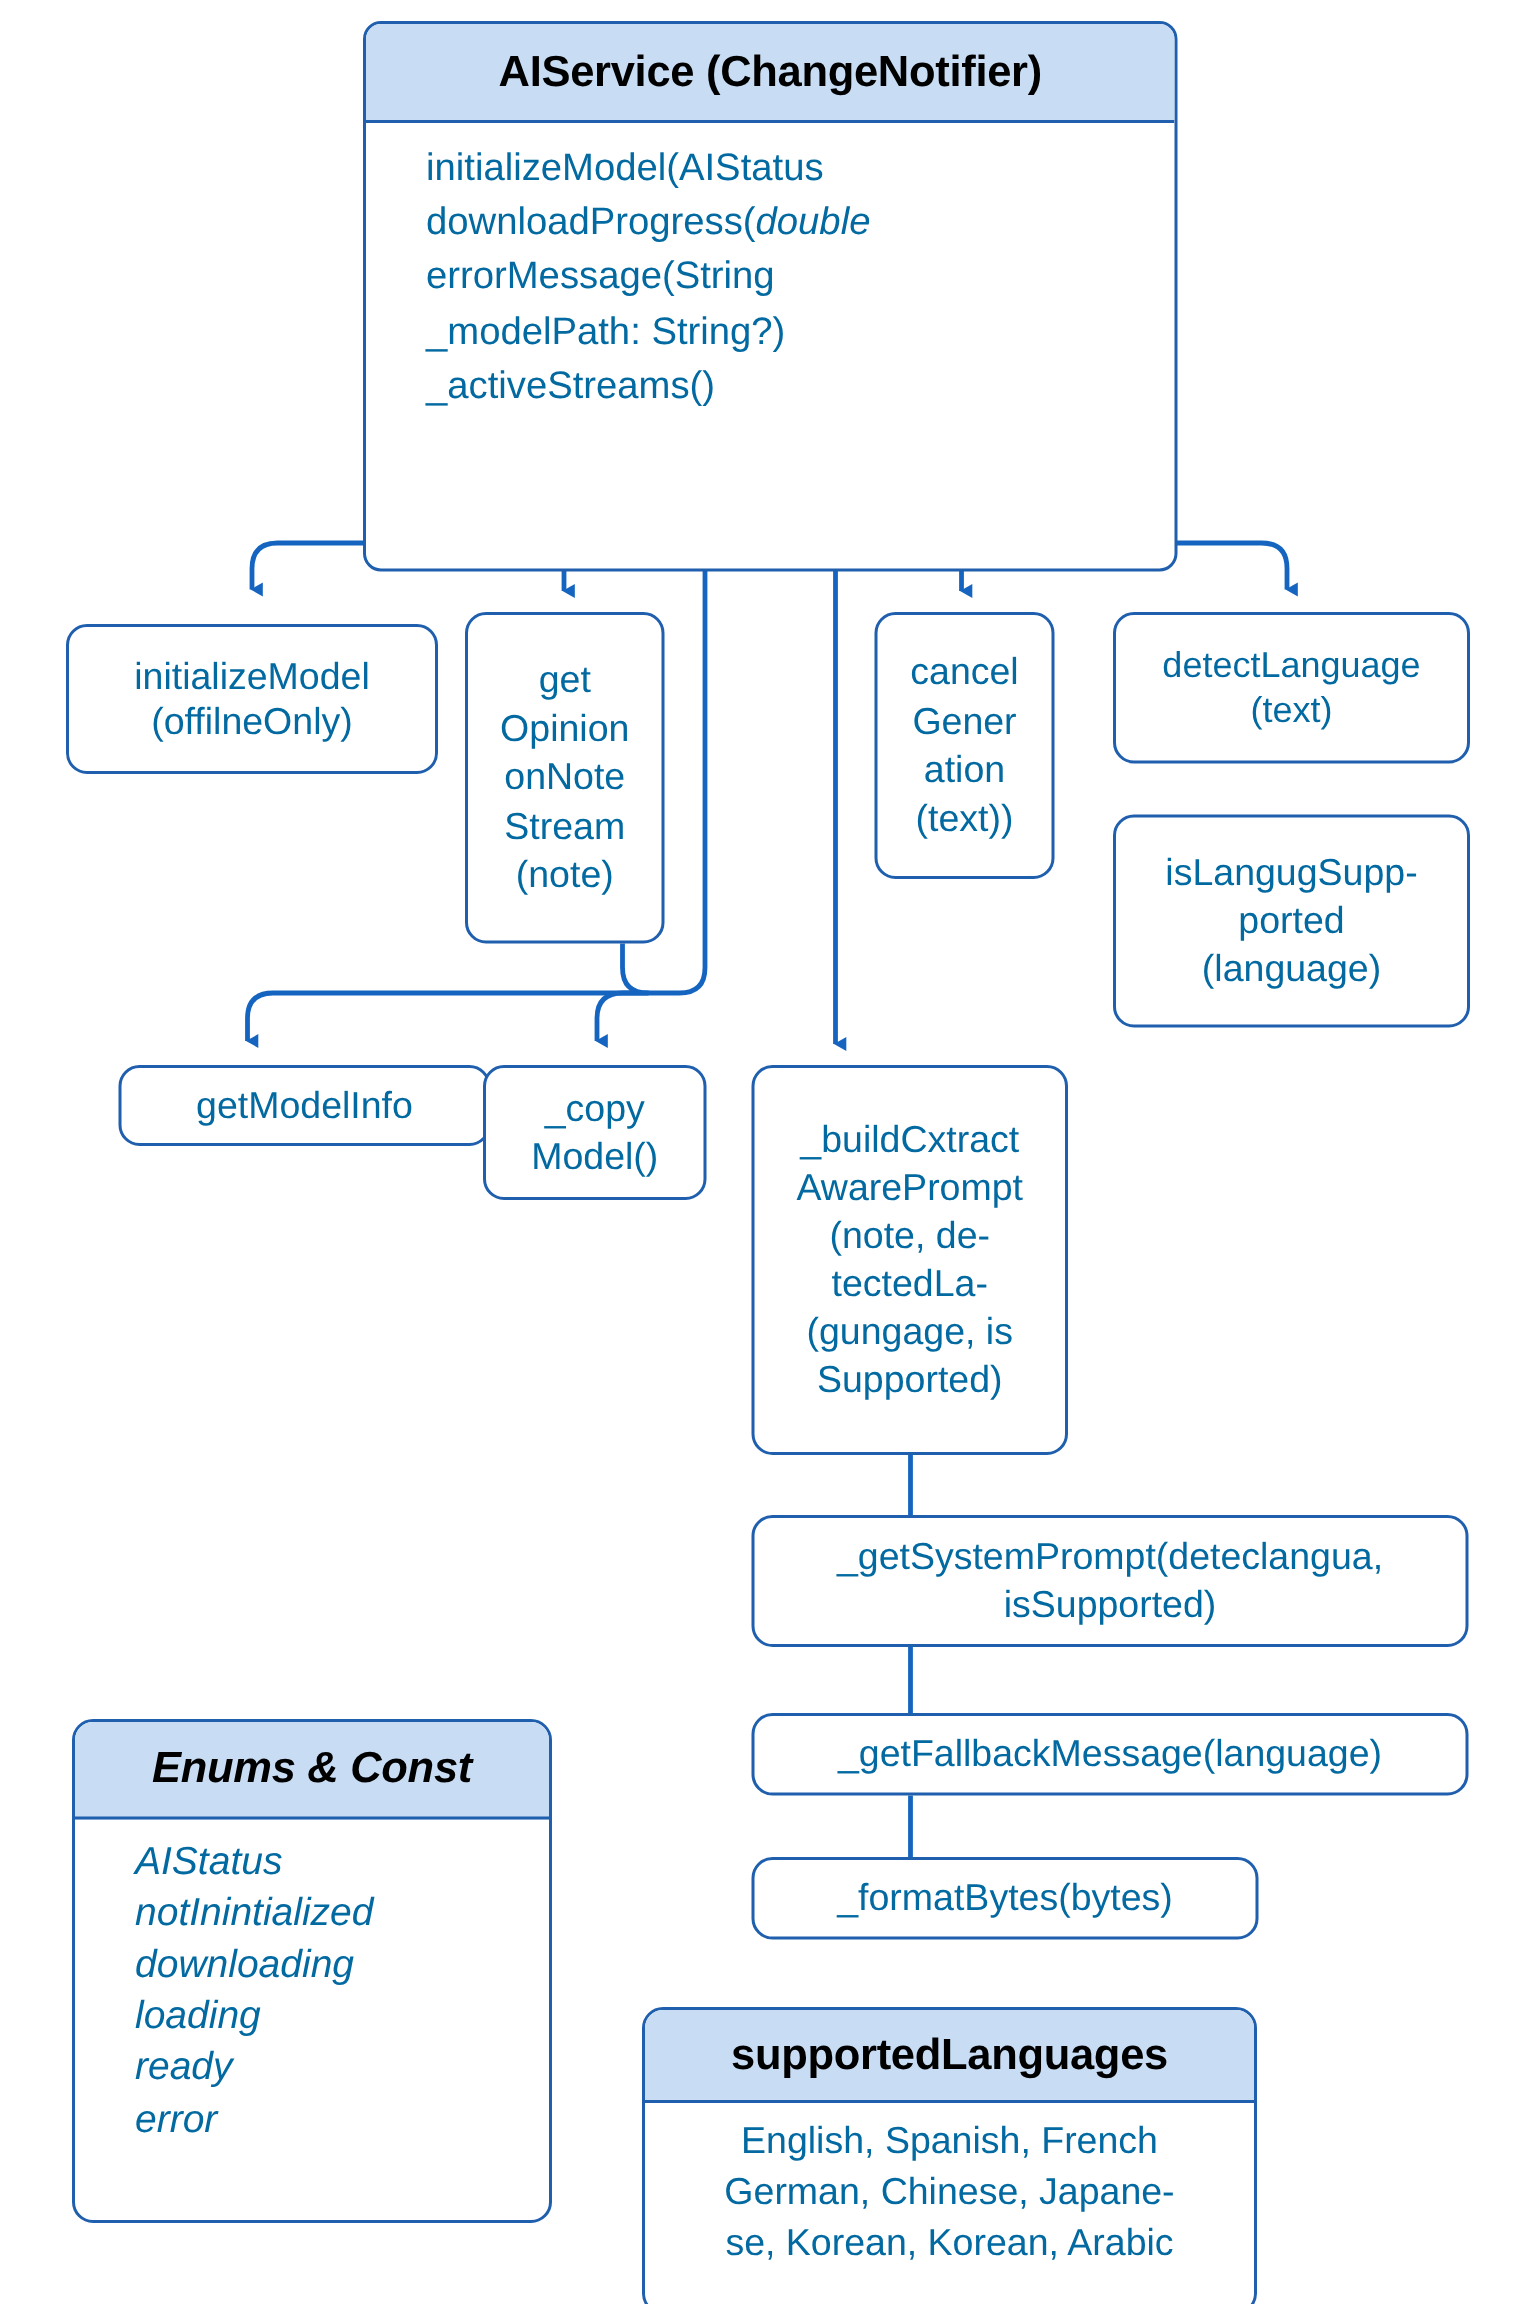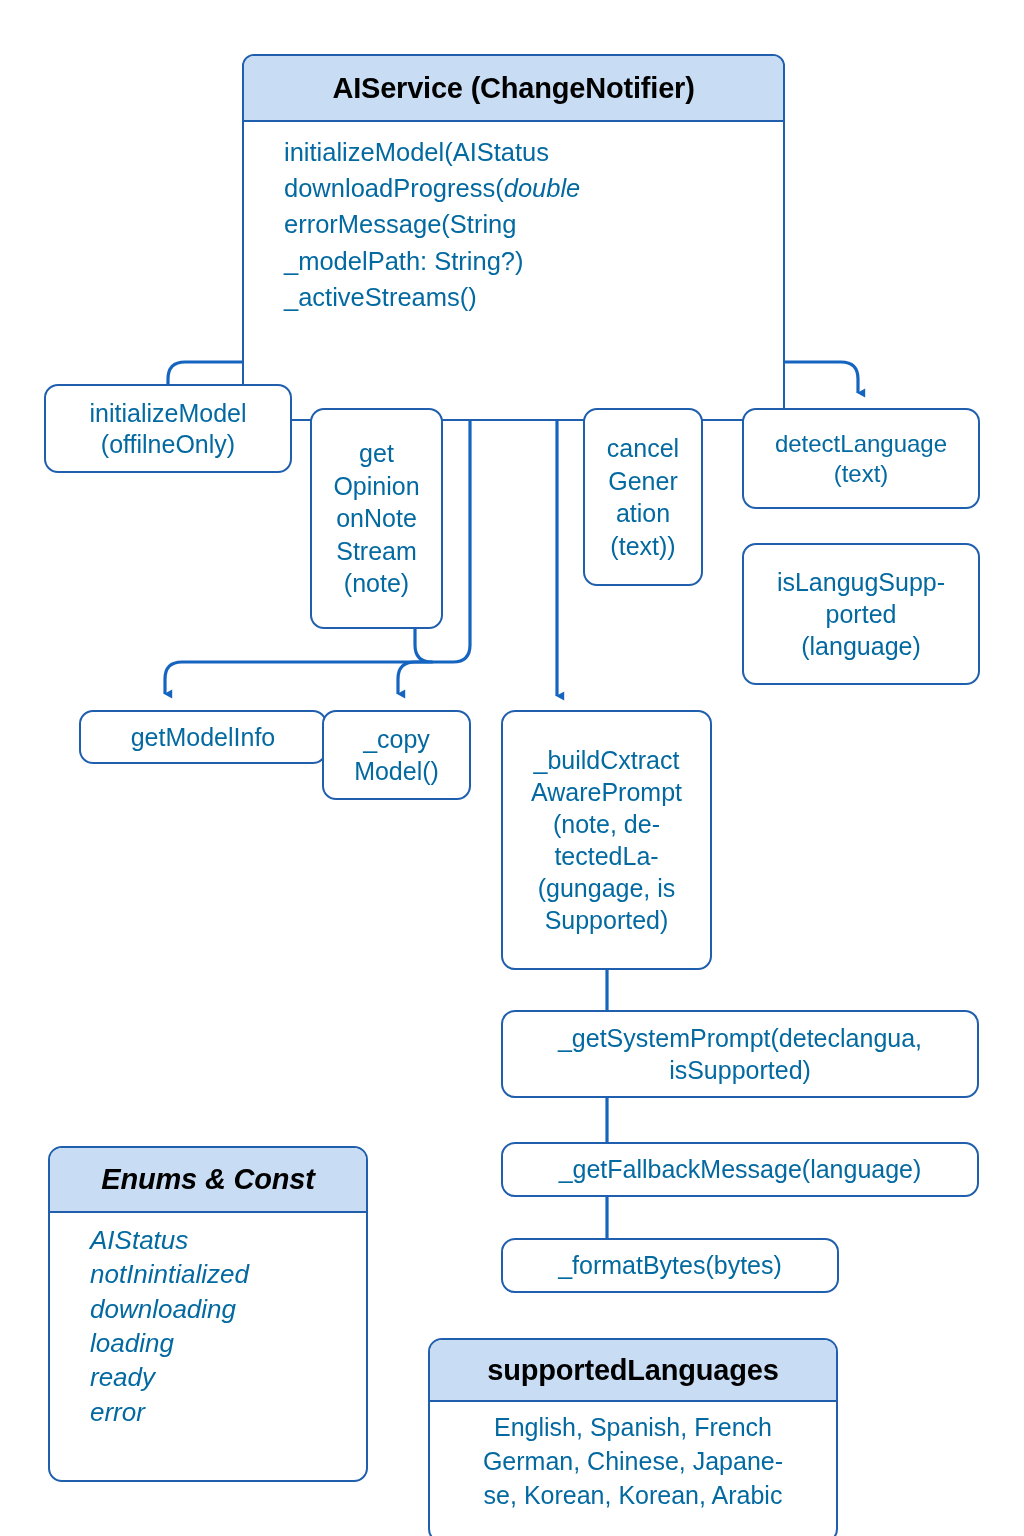--- a/index.html
+++ b/index.html
@@ -60,25 +60,25 @@
     justify-content: center;
     letter-spacing: -0.2px;
   }
   .classbox .body {
     justify-content: flex-start;
     padding-top: 12px;
   }
   .ital { font-style: italic; }
 
   
-  #n-aiservice      { left:242px; top:14px;   width:543px; height:367px; border-radius:12px;margin-top:40px; }
+  #n-aiservice      { left:242px; top:14px;   width:543px; height:367px; border-radius:12px; }
   #n-aiservice .header { height:64px; font-size:29px; }
   #n-aiservice .body   { font-size:25.5px; padding-left:40px; align-items:flex-start; text-align:left; line-height:1.42; }
 
-  #n-initmodel      { left:44px;  top:384px;  width:248px; height:89px;justify-content:flex-end;  }
+  #n-initmodel      { left:44px;  top:416px;  width:248px; height:100px;justify-content:flex-end;  }
   #n-initmodel .body   { font-size:25px; }
 
   #n-getopinion     { left:310px; top:408px;  width:133px; height:221px; }
   #n-getopinion .body  { font-size:25px; line-height:1.30; }
 
   #n-cancelgen      { left:583px; top:408px;  width:120px; height:178px; }
   #n-cancelgen .body   { font-size:25px; line-height:1.30; }
 
   #n-detectlang     { left:742px; top:408px;  width:238px; height:101px; }
   #n-detectlang .body  { font-size:24px; }

